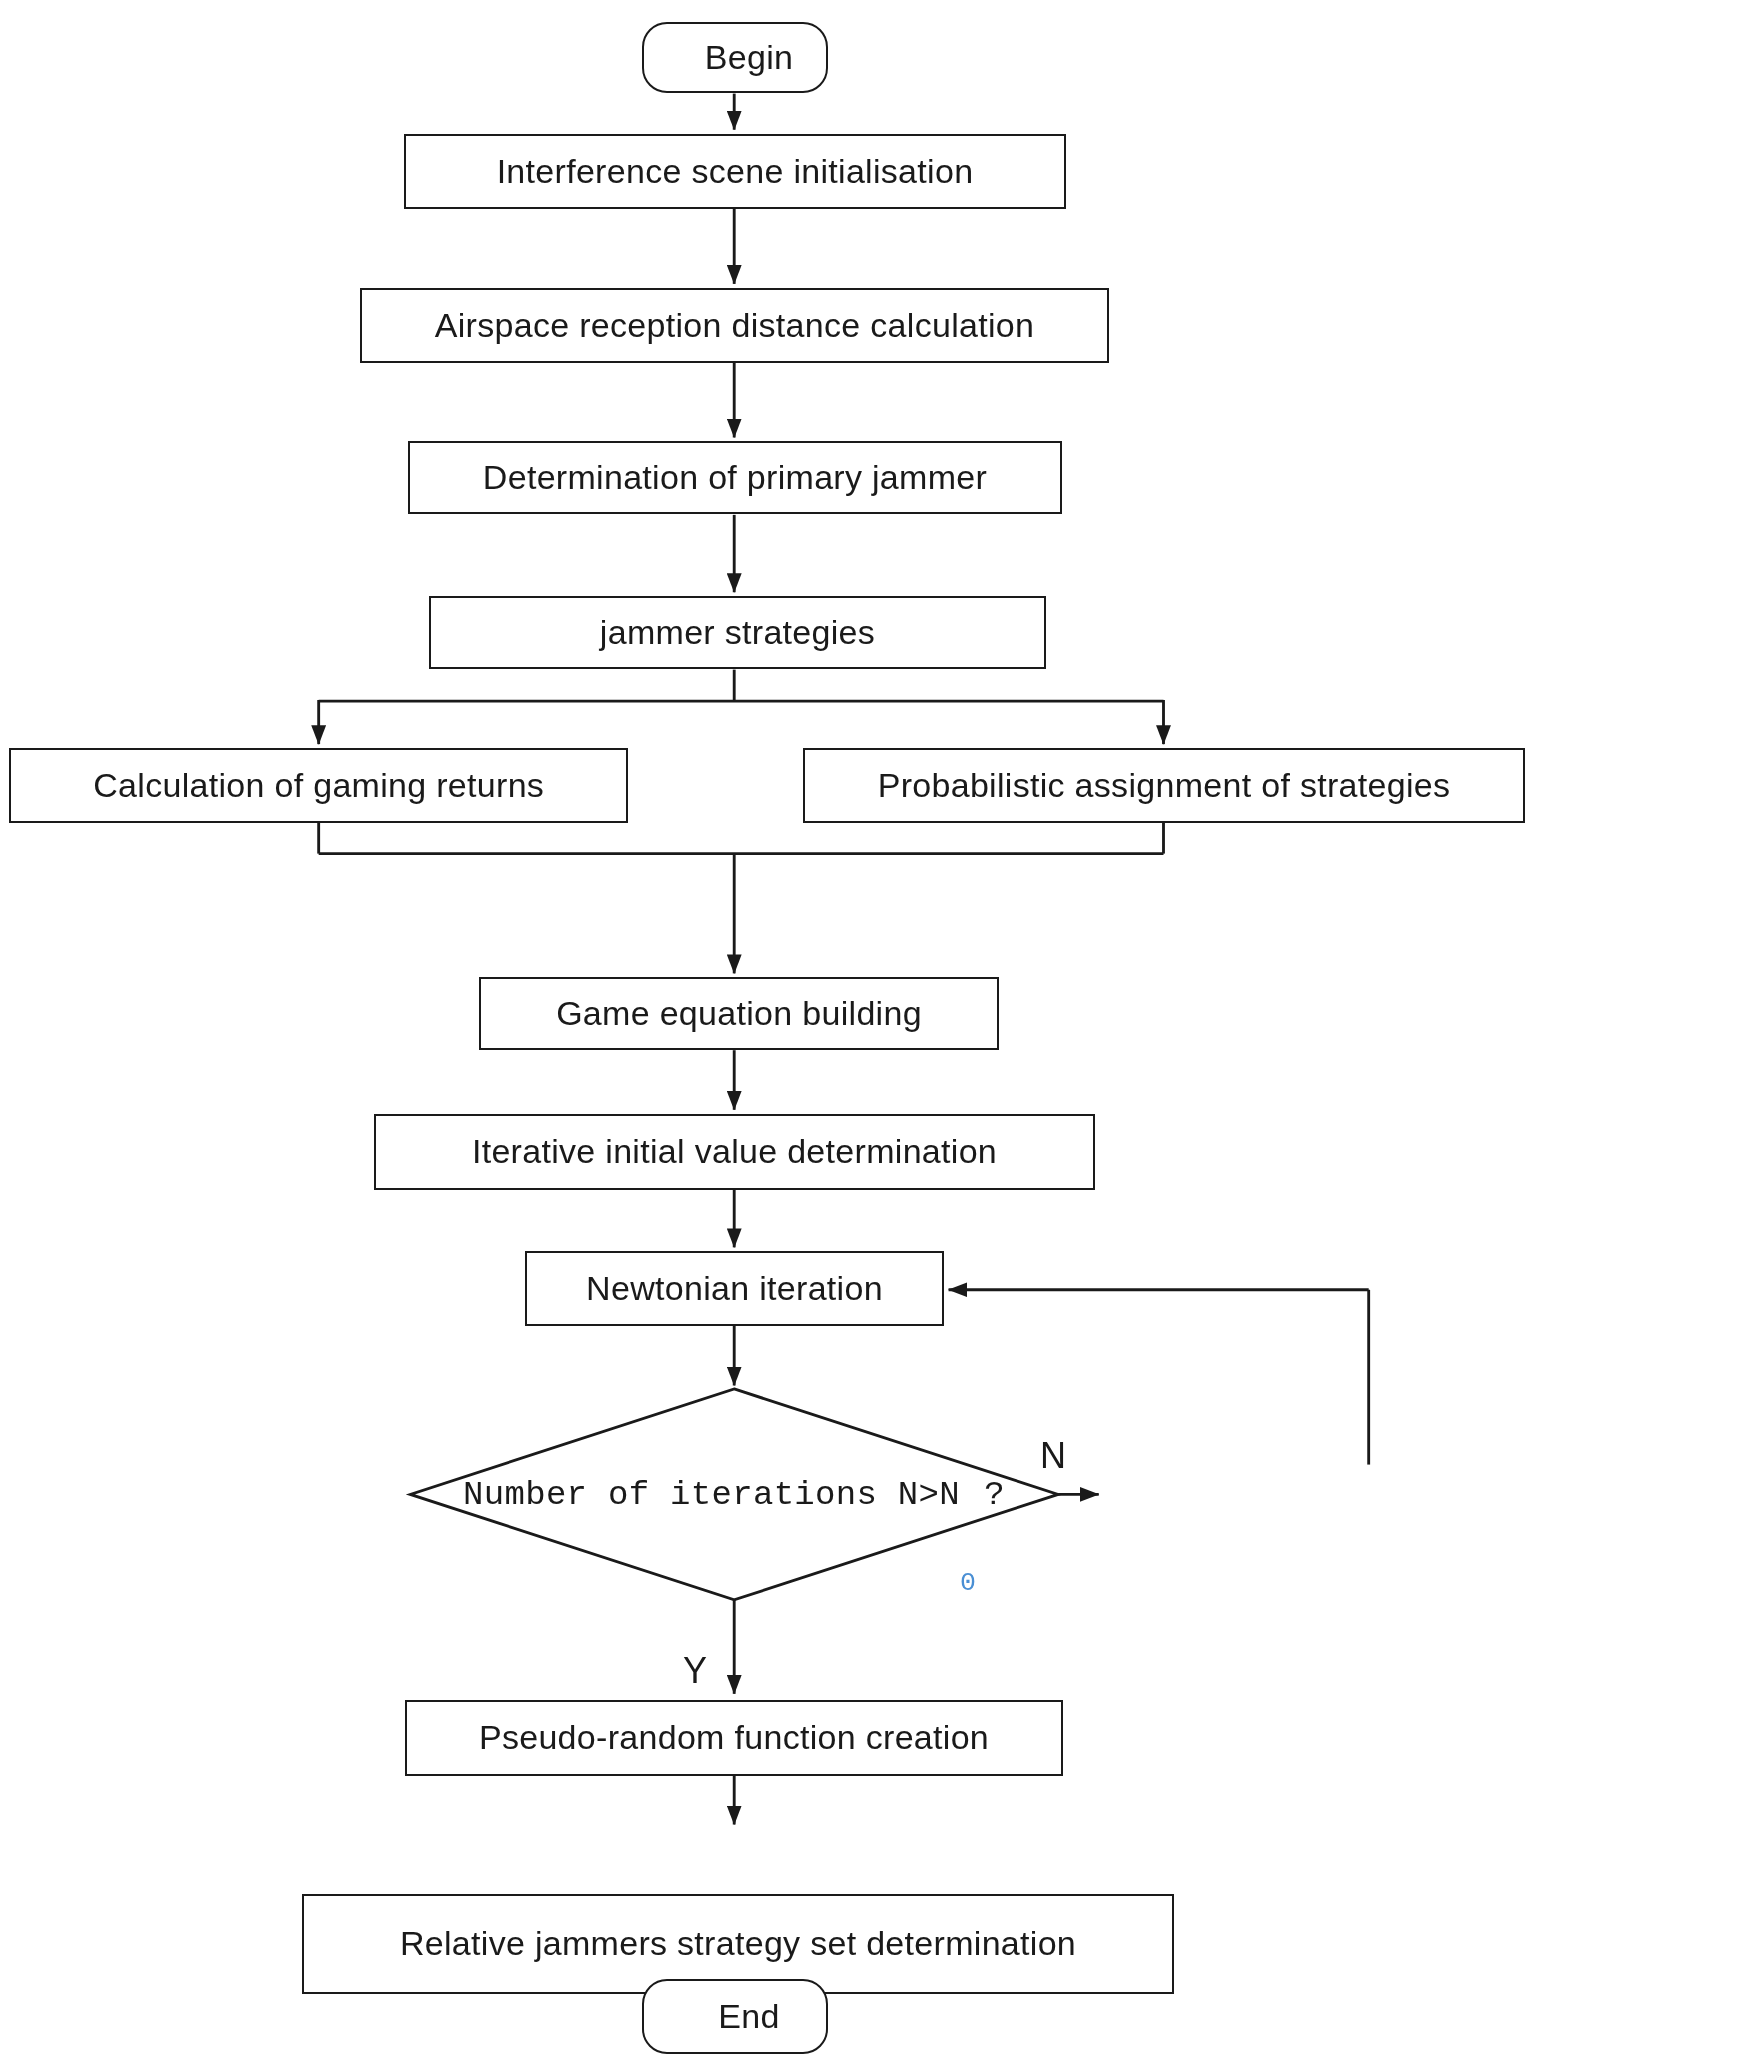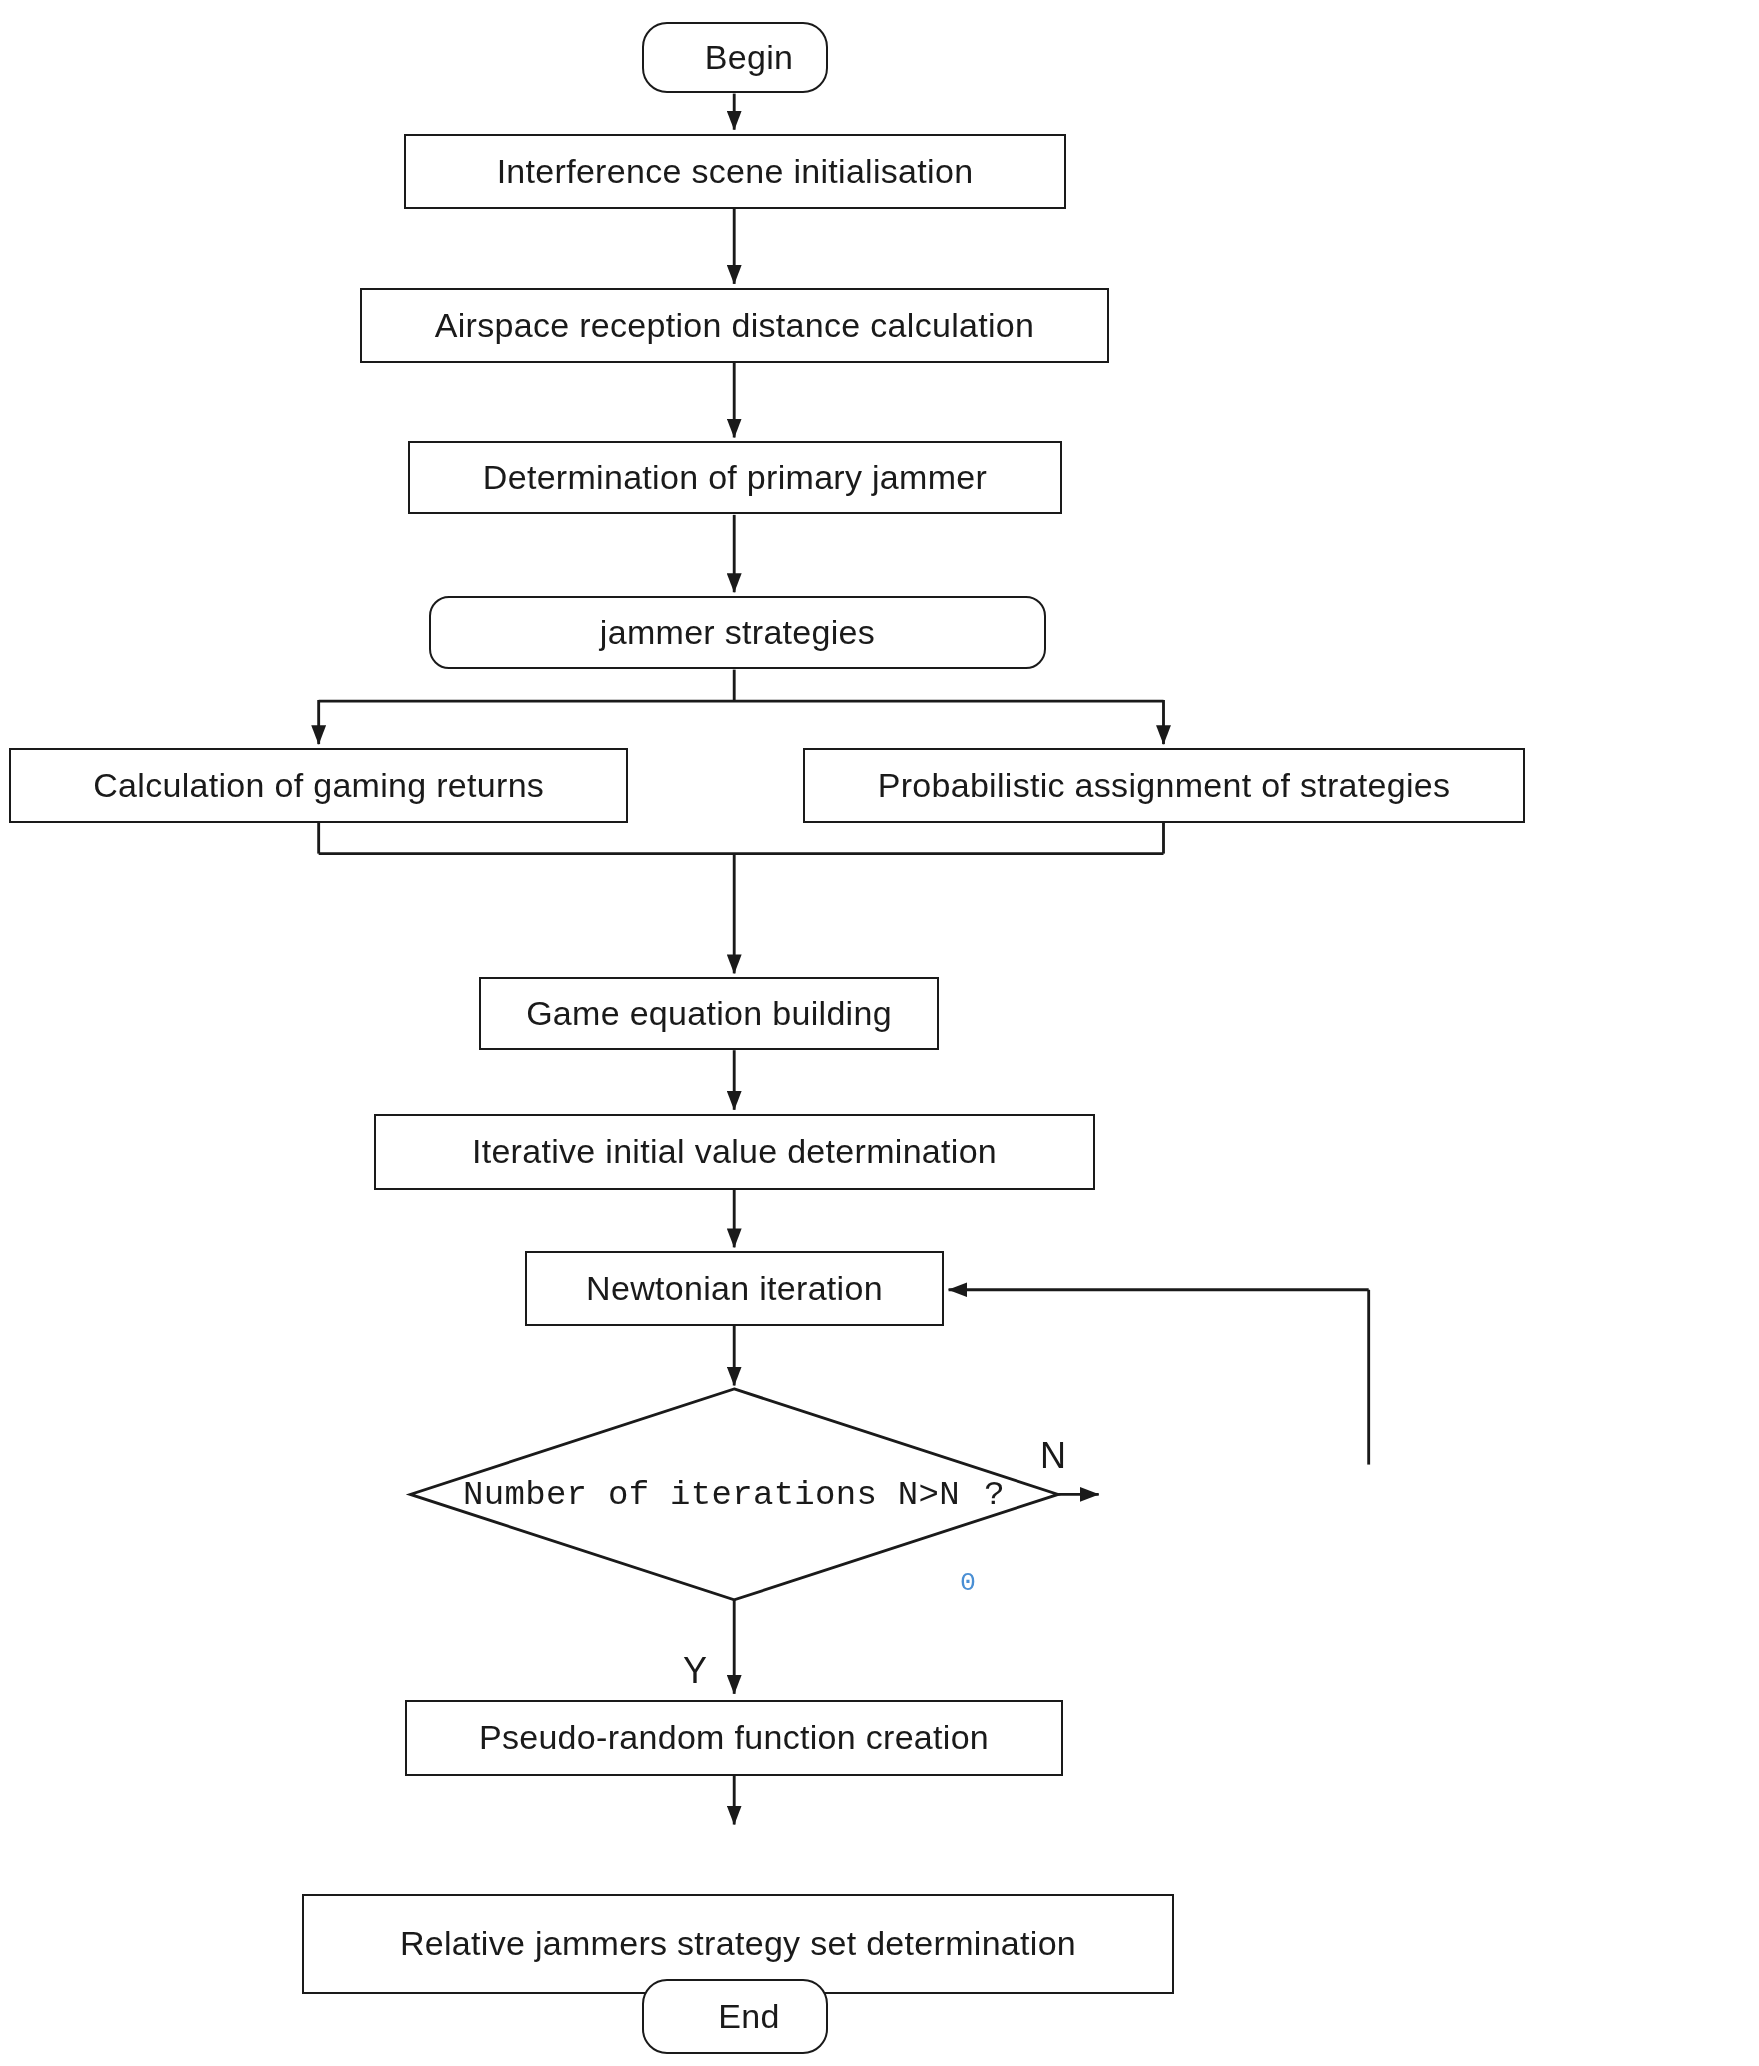--- a/index.html
+++ b/index.html
@@ -111,27 +111,27 @@
   </svg>
 
   <div class="node terminator" style="left:642px; top:22px; width:186px; height:71px;">Begin</div>
 
   <div class="node" style="left:404px; top:134px; width:662px; height:75px;">Interference scene initialisation</div>
 
   <div class="node" style="left:360px; top:288px; width:749px; height:75px;">Airspace reception distance calculation</div>
 
   <div class="node" style="left:408px; top:441px; width:654px; height:73px;">Determination of primary jammer</div>
 
-  <div class="node" style="left:429px; top:596px; width:617px; height:73px;border-radius:20px;">jammer strategies</div>
+  <div class="node" style="left:429px; top:596px; width:617px; height:73px;">jammer strategies</div>
 
   <div class="node" style="left:9.2px; top:748px; width:619px; height:75px;">Calculation of gaming returns</div>
 
   <div class="node" style="left:803px; top:748px; width:722px; height:75px;">Probabilistic assignment of strategies</div>
 
-  <div class="node" style="left:479px; top:977px; width:460px; height:73px;">Game equation building</div>
+  <div class="node" style="left:479px; top:977px; width:520px; height:73px;">Game equation building</div>
 
   <div class="node" style="left:374px; top:1114px; width:721px; height:76px;">Iterative initial value determination</div>
 
   <div class="node" style="left:525px; top:1251px; width:419px; height:75px;">Newtonian iteration</div>
 
   <div class="diamond-label" style="left:410px; top:1389px; width:648px; height:211px;">
     <span>Number of iterations N&gt;N</span>
       <span class="n0">0</span>
       <span class="qmark">?</span>
   </div>

